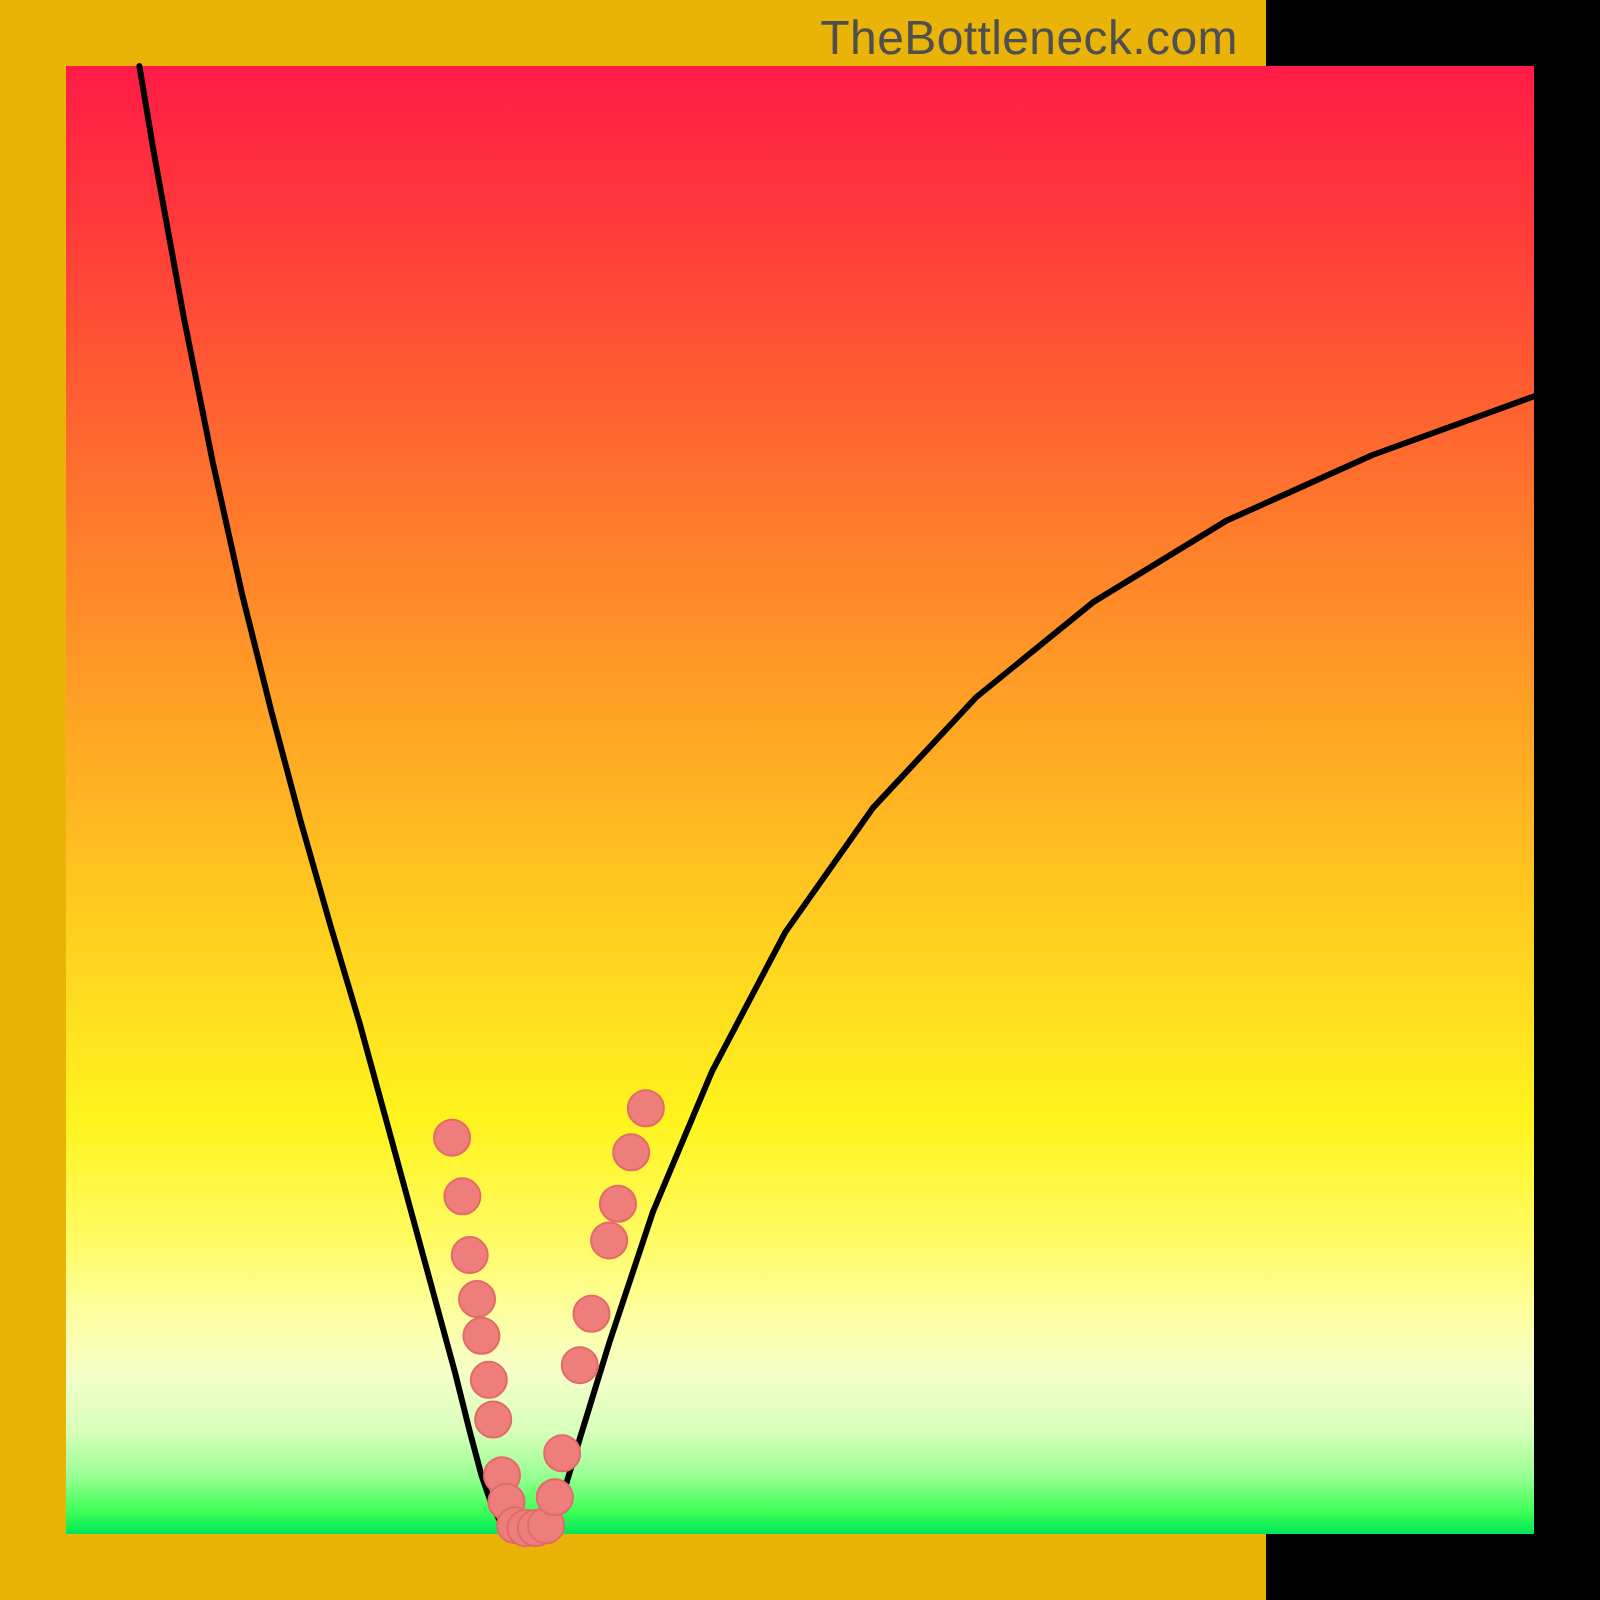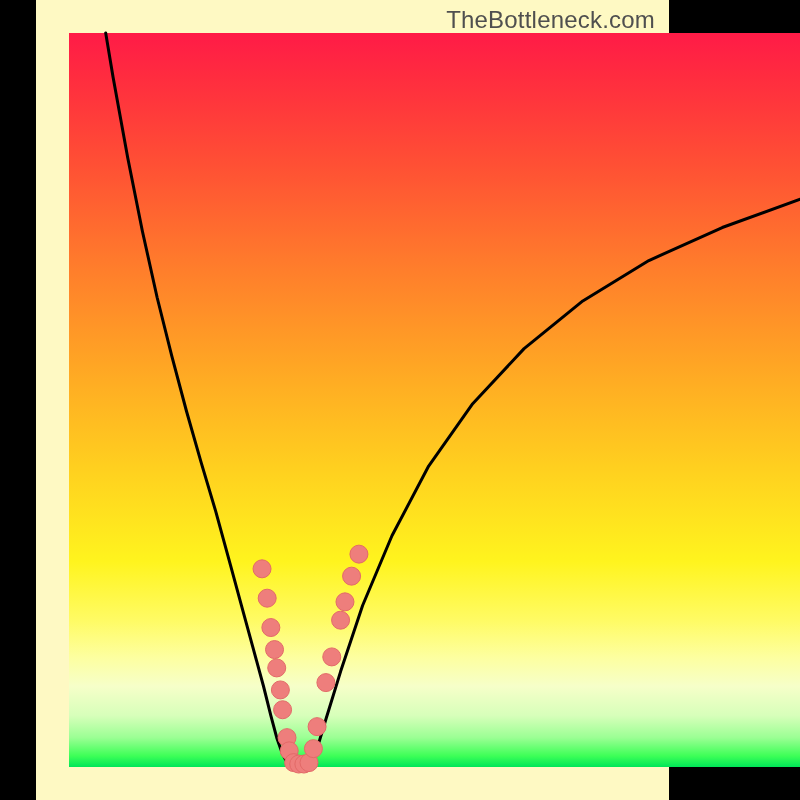--- a/index.html
+++ b/index.html
@@ -8,22 +8,21 @@
     width: 800px;
     height: 800px;
     overflow: hidden;
     background: #000;
     font-family: Arial, Helvetica, sans-serif;
   }
   .frame {
     position: absolute;
     left: 0; top: 0;
     width: 633px; height: 800px;
-    background: #fef9c3;
-    margin-left: 36px;
+    background: #eab308;
   }
   .plot-area {
     position: absolute;
     left: 33px;
     top: 33px;
     width: 734px;
     height: 734px;
     
     background: linear-gradient(to bottom,
       #ff1b47 0%,

